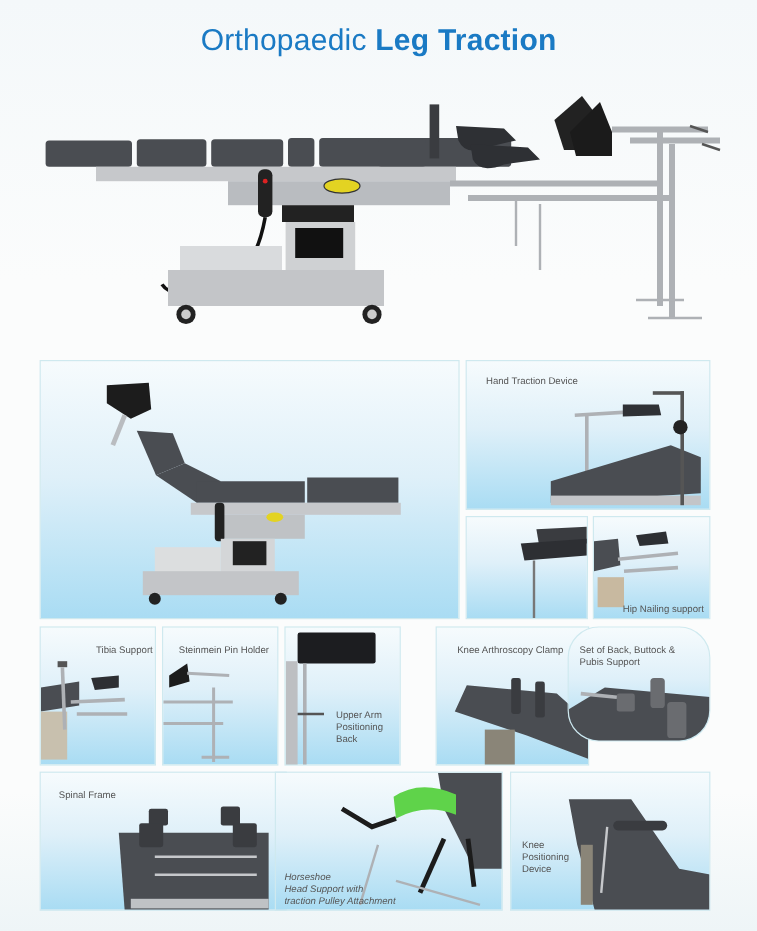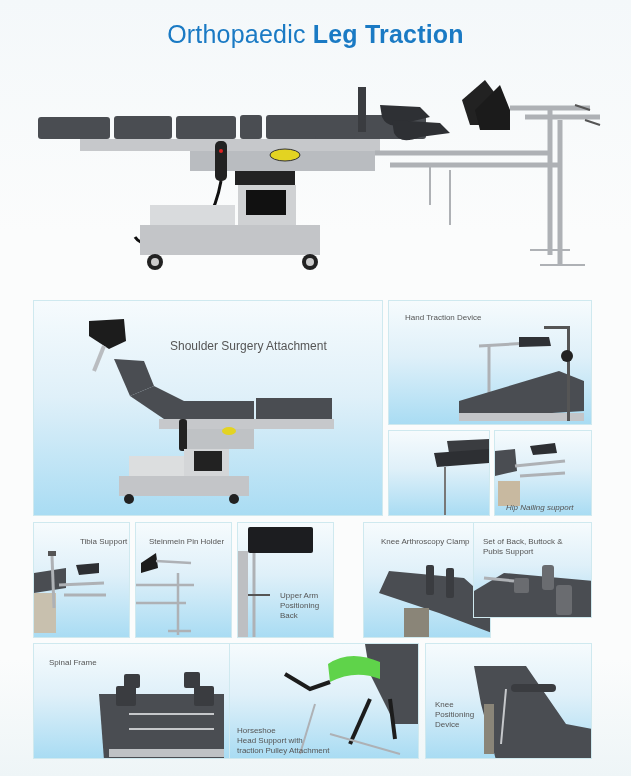--- a/index.html
+++ b/index.html
@@ -94,21 +94,20 @@
     <path d="M445 35 L470 10 L480 35 L480 55 L450 55 Z" fill="#1b1b1b"></path>
 
     <g stroke="#555" stroke-width="2">
         <line x1="555" y1="45" x2="570" y2="50"></line>
         <line x1="545" y1="30" x2="560" y2="35"></line>
       </g>
   </svg>
 </div>
 
 <div class="panel" style="left:33px;top:300px;width:350px;height:216px;">
-  <div class="label big" style="left:136px;top:38px;">Shoulder Surgery Attachment</div>
   <svg width="350" height="216" viewBox="0 0 350 216">
     <path d="M55 20 L90 18 L92 40 L75 48 L55 35 Z" fill="#1c1c1c"></path>
     <line x1="70" y1="45" x2="60" y2="70" stroke="#b9bcc0" stroke-width="4"></line>
     <path d="M80 58 L110 60 L120 85 L96 95 Z" fill="#4a4d52"></path>
     <path d="M96 95 L120 85 L150 100 L130 118 Z" fill="#4a4d52"></path>
     <path d="M130 100 L220 100 L220 118 L130 118 Z" fill="#4a4d52"></path>
     <path d="M222 97 L298 97 L298 118 L222 118 Z" fill="#4a4d52"></path>
     <rect x="125" y="118" width="175" height="10" fill="#c6c8cb"></rect>
     <rect x="145" y="128" width="75" height="20" fill="#bfc2c5"></rect>
     <rect x="145" y="118" width="8" height="32" rx="3" fill="#222"></rect>
@@ -138,21 +137,21 @@
 
 <div class="panel" style="left:388px;top:430px;width:102px;height:86px;">
   <svg width="102" height="86" viewBox="0 0 102 86">
     <path d="M58 10 L100 8 L100 22 L60 22 Z" fill="#3a3c40"></path>
     <path d="M45 22 L100 18 L100 32 L48 36 Z" fill="#2d2f33"></path>
     <line x1="56" y1="36" x2="56" y2="84" stroke="#777" stroke-width="2"></line>
   </svg>
 </div>
 
 <div class="panel" style="left:494px;top:430px;width:98px;height:86px;">
-  <div class="label" style="left:11px;top:72px;font-style:italic;">Hip Nailing support</div>
+  <div class="label" style="left:24px;top:72px;">Hip Nailing support</div>
   <svg width="98" height="86" viewBox="0 0 98 86">
     <path d="M0 20 L20 18 L22 40 L0 45 Z" fill="#4a4d52"></path>
     <path d="M35 15 L60 12 L62 22 L38 24 Z" fill="#2d2f33"></path>
     <g stroke="#aeb1b5" stroke-width="3" fill="none">
       <line x1="20" y1="35" x2="70" y2="30"></line>
         <line x1="25" y1="45" x2="70" y2="42"></line>
     </g>
     <rect x="3" y="50" width="22" height="25" fill="#c8b9a0"></rect>
   </svg>
 </div>
@@ -203,21 +202,21 @@
 <div class="panel" style="left:339px;top:522px;width:128px;height:116px;margin-left:24px;">
   <div class="label" style="left:17px;top:14px;">Knee Arthroscopy Clamp</div>
   <svg width="128" height="116" viewBox="0 0 128 116">
     <path d="M25 48 L100 55 L128 80 L128 110 L75 90 L15 70 Z" fill="#4a4d52"></path>
     <rect x="62" y="42" width="8" height="30" rx="2" fill="#3a3c40"></rect>
     <rect x="82" y="45" width="8" height="30" rx="2" fill="#3a3c40"></rect>
     <rect x="40" y="85" width="25" height="31" fill="#8a8578"></rect>
   </svg>
 </div>
 
-<div class="panel" style="left:473px;top:522px;width:119px;height:96px;">
+<div class="panel" style="left:473px;top:522px;width:119px;height:96px;border-radius:26px;">
   <div class="label" style="left:9px;top:14px;">
     <div>Set of Back, Buttock &amp;</div>
     <div>Pubis Support</div>
   </div>
   <svg width="119" height="116" viewBox="0 0 119 116">
     <path d="M0 68 L30 50 L119 58 L119 116 L0 116 Z" fill="#4a4d52"></path>
     <rect x="68" y="42" width="12" height="25" rx="3" fill="#6a6c70"></rect>
     <rect x="40" y="55" width="15" height="15" rx="2" fill="#6a6c70"></rect>
     <rect x="82" y="62" width="16" height="30" rx="3" fill="#6a6c70"></rect>
     <line x1="10" y1="55" x2="40" y2="58" stroke="#aeb1b5" stroke-width="3"></line>
@@ -233,21 +232,21 @@
     <rect x="82" y="42" width="20" height="20" rx="2" fill="#3a3c40"></rect>
     <rect x="160" y="42" width="20" height="20" rx="2" fill="#3a3c40"></rect>
     <g stroke="#c6c8cb" stroke-width="2">
         <line x1="95" y1="70" x2="180" y2="70"></line>
         <line x1="95" y1="85" x2="180" y2="85"></line>
       </g>
     <rect x="75" y="105" width="115" height="8" fill="#bfc2c5"></rect>
   </svg>
 </div>
 
-<div class="panel" style="left:229px;top:643px;width:190px;height:116px;">
+<div class="panel" style="left:229px;top:643px;width:190px;height:116px;font-style:italic;">
   <div class="label" style="left:7px;top:82px;">
     <div>Horseshoe</div>
     <div>Head Support with</div>
     <div>traction Pulley Attachment</div>
   </div>
   <svg width="190" height="116" viewBox="0 0 190 116">
     <path d="M135 0 L190 0 L190 80 L165 80 L140 30 Z" fill="#4a4d52"></path>
     <path d="M98 20 Q 120 5 150 18 L150 35 Q 125 25 100 38 Z" fill="#5fd34a"></path>
     <g stroke="#1c1c1c" stroke-width="4" fill="none">
       <path d="M55 30 L80 45 L100 38"></path>

